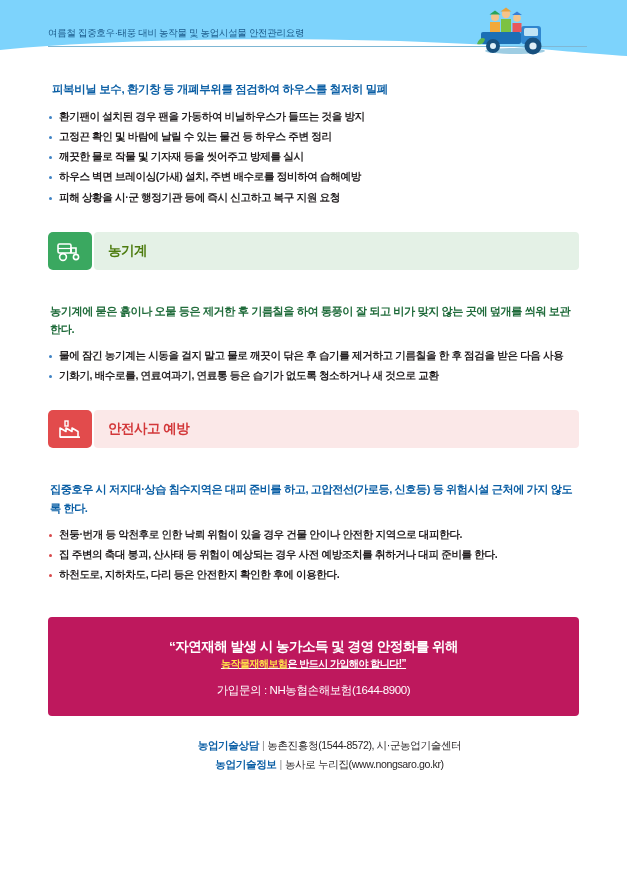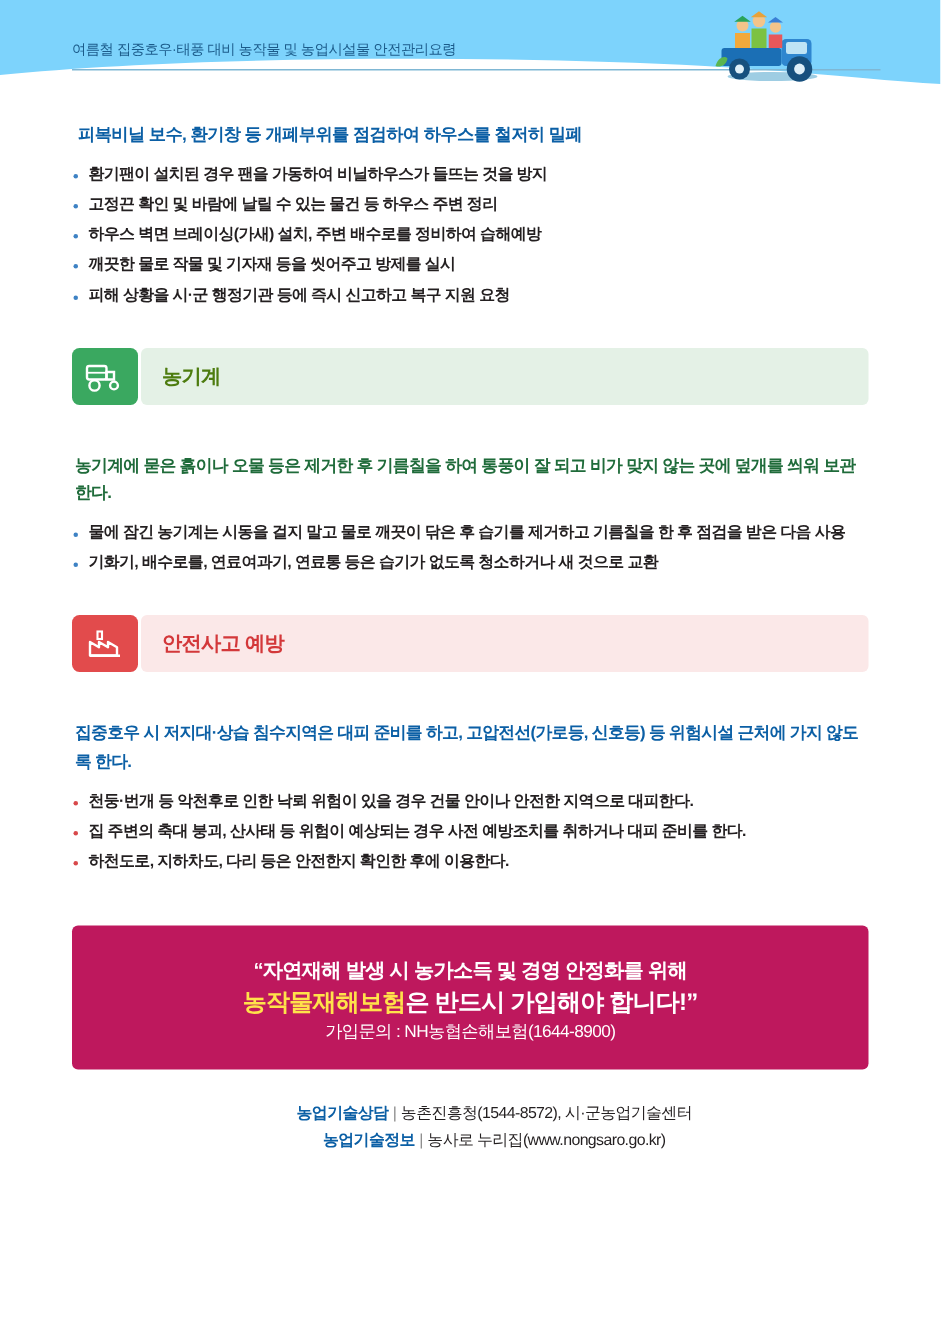--- a/index.html
+++ b/index.html
@@ -163,27 +163,29 @@
     text-align: center;
     color: #ffffff;
   }
   .promo .l1 {
     font-size: 13.5px;
     font-weight: bold;
     letter-spacing: -0.5px;
     line-height: 1.45;
   }
   .promo .l2 {
-    font-size: 16px;
+    font-size: 10px;
     font-weight: bold;
     letter-spacing: -0.5px;
     line-height: 1.45;
+    text-decoration: underline;
   }
   .promo .hl { color: #ffe24a; }
   .promo .l3 {
+    margin-top: 12px;
     font-size: 11.5px;
     letter-spacing: -0.4px;
   }
 
   
   .footer {
     margin-top: 20px;
     text-align: center;
     font-size: 10.6px;
     line-height: 1.75;
@@ -236,22 +238,22 @@
   </svg>
 </div>
 
 <div class="content">
 
   <div>
     <div class="lead">피복비닐 보수, 환기창 등 개폐부위를 점검하여 하우스를 철저히 밀폐</div>
     <ul class="bullets">
       <li>환기팬이 설치된 경우 팬을 가동하여 비닐하우스가 들뜨는 것을 방지</li>
       <li>고정끈 확인 및 바람에 날릴 수 있는 물건 등 하우스 주변 정리</li>
+      <li>깨끗한 물로 작물 및 기자재 등을 씻어주고 방제를 실시</li>
       <li>하우스 벽면 브레이싱(가새) 설치, 주변 배수로를 정비하여 습해예방</li>
-      <li>깨끗한 물로 작물 및 기자재 등을 씻어주고 방제를 실시</li>
       <li>피해 상황을 시·군 행정기관 등에 즉시 신고하고 복구 지원 요청</li>
     </ul>
   </div>
 
   <div class="section">
     <div class="sec-head">
       <div class="sec-bar green"></div>
       <div class="sec-icon green">
         <svg width="28" height="22" viewBox="0 0 28 22">
           <rect x="2" y="4" width="13" height="9" rx="1.5" fill="none" stroke="#ffffff" stroke-width="1.6"></rect>

